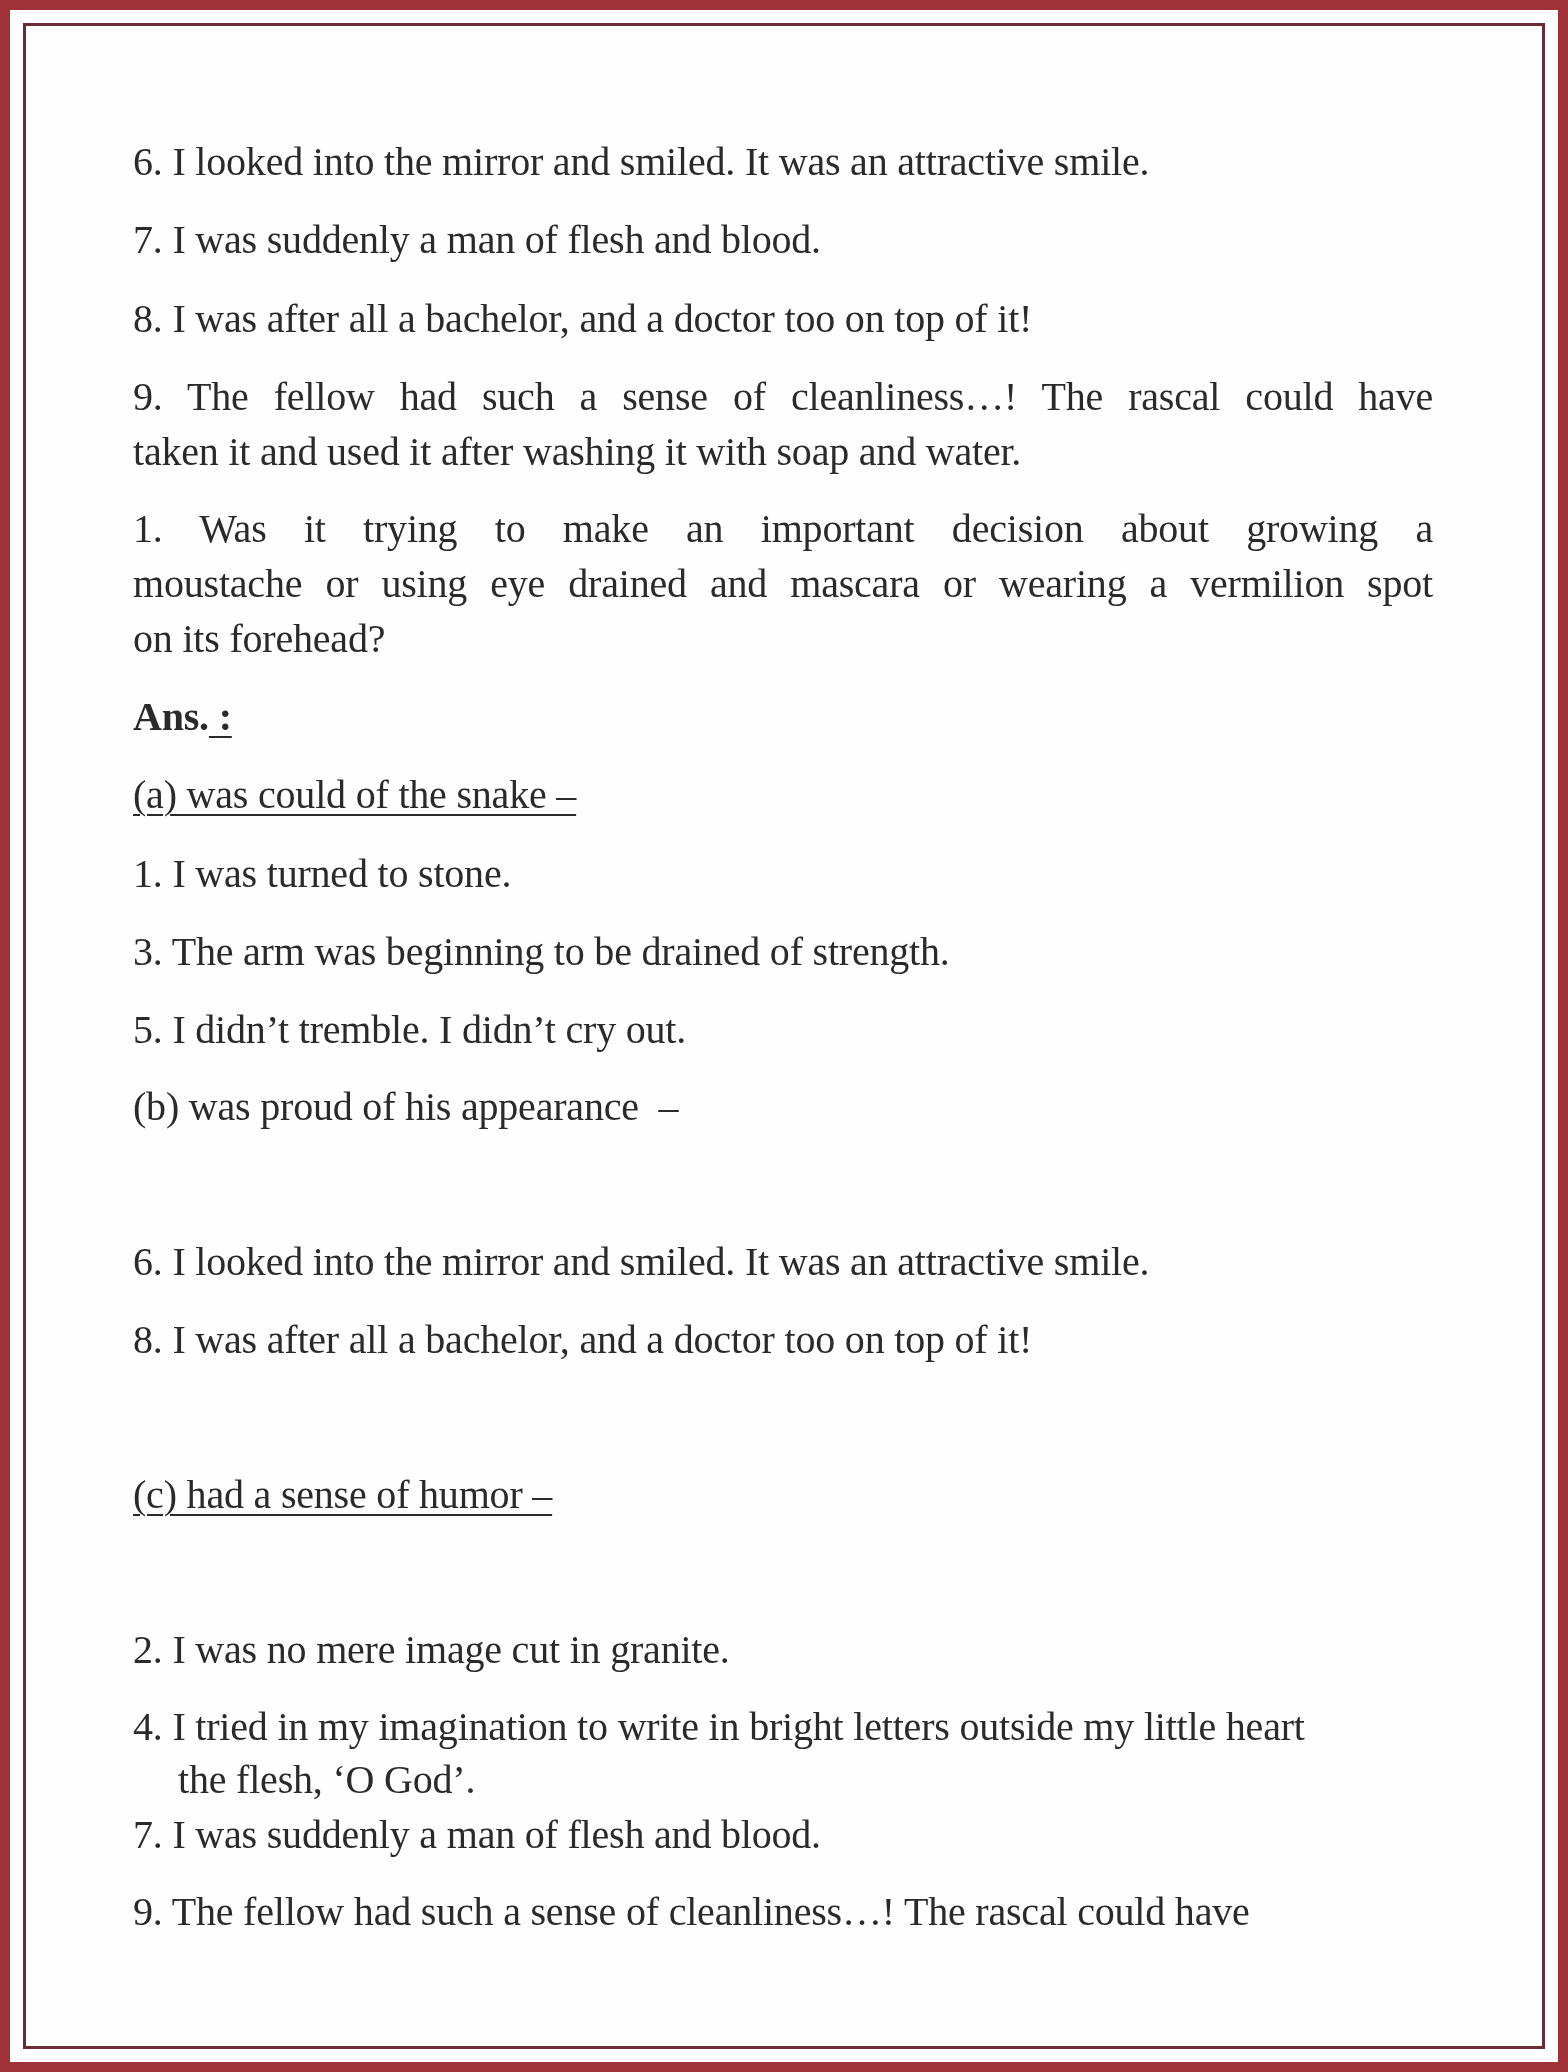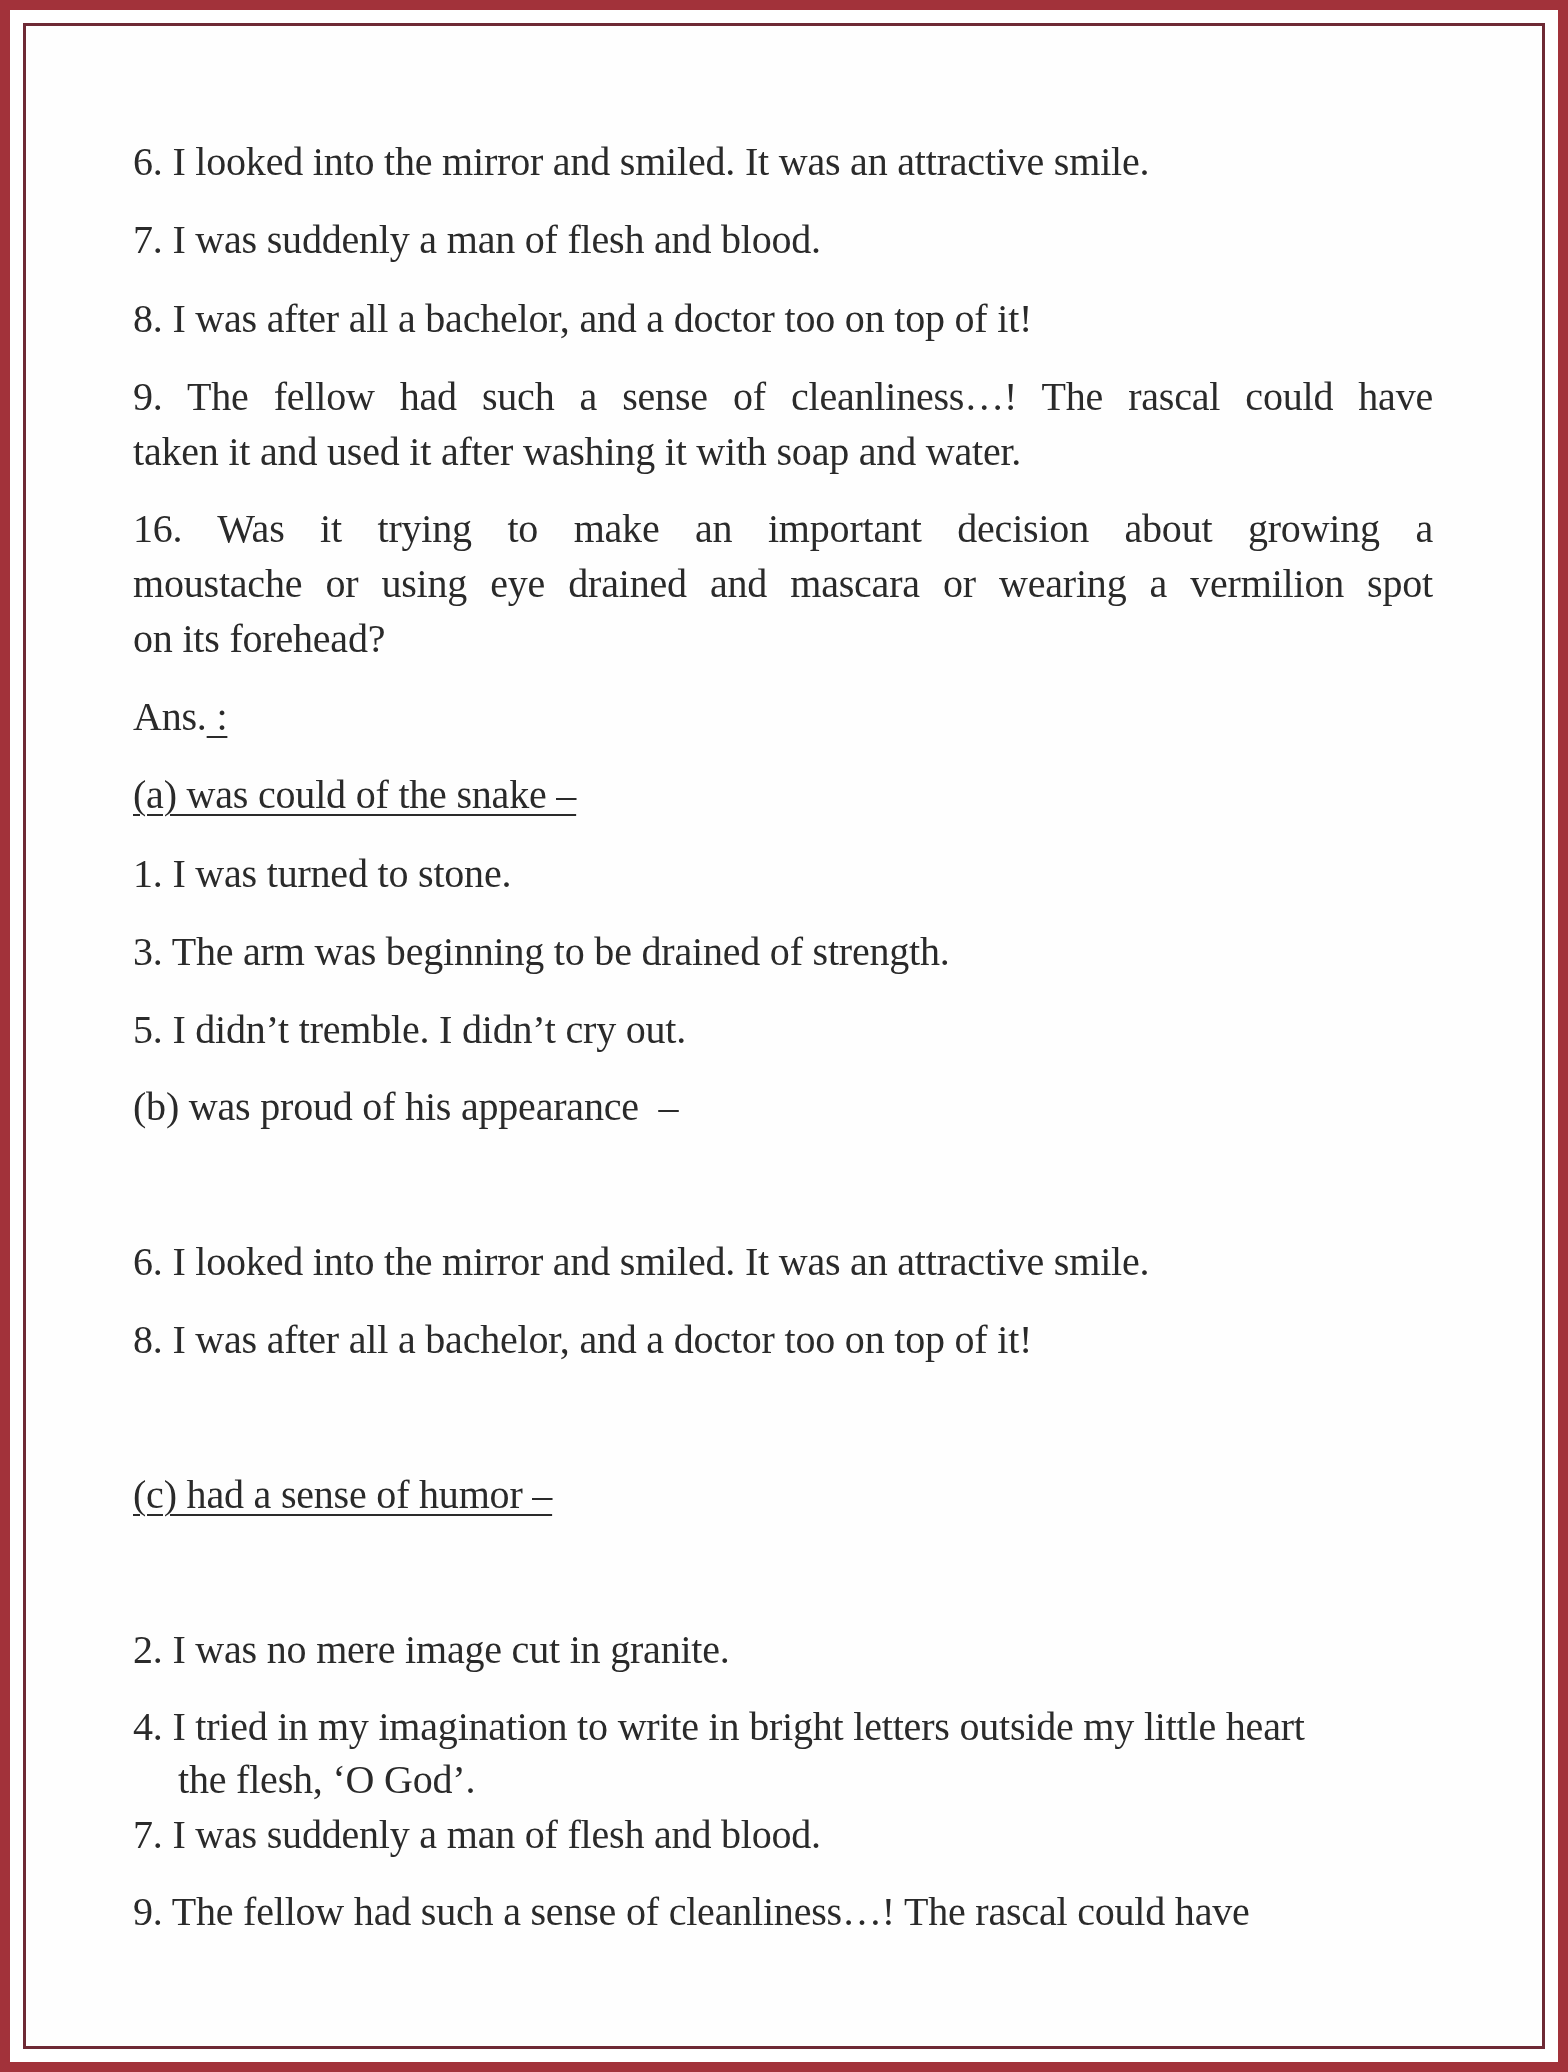--- a/index.html
+++ b/index.html
@@ -18,39 +18,39 @@
     border: 3px solid #6e2a35;
     background: #fefefe;
   }
   .line {
     position: absolute; left: 133px;
     font-size: 40px; line-height: 1; white-space: nowrap;
     letter-spacing: -0.2px;
   }
   .justify { width: 1300px; text-align: justify; text-align-last: justify; white-space: normal; }
   .u { text-decoration: underline; text-decoration-thickness: 2px; text-underline-offset: 6px; }
-  .b { font-weight: normal; }
+  .b { font-weight: bold; }
   .indent { left: 178px; }
 </style>
 </head>
 <body>
 
 <div class="frame-outer">
   <div class="frame-inner"></div>
 </div>
 
 <div>
   <div class="line" style="top:142px">6. I looked into the mirror and smiled. It was an attractive smile.</div>
   <div class="line" style="top:220px">7. I was suddenly a man of flesh and blood.</div>
   <div class="line" style="top:299px">8. I was after all a bachelor, and a doctor too on top of it!</div>
 
   <div class="line justify" style="top:377px">9. The fellow had such a sense of cleanliness…! The rascal could have</div>
   <div class="line" style="top:432px">taken it and used it after washing it with soap and water.</div>
 
-  <div class="line justify" style="top:509px">16. Was it trying to make an important decision about growing a</div>
+  <div class="line justify" style="top:509px">1. Was it trying to make an important decision about growing a</div>
   <div class="line justify" style="top:564px">moustache or using eye drained and mascara or wearing a vermilion spot</div>
   <div class="line" style="top:619px">on its forehead?</div>
 
   <div class="line" style="top:697px">
     <span class="b">Ans.</span><span class="u b"> :</span>
   </div>
 
   <div class="line u" style="top:775px">(a) was could of the snake –</div>
   <div class="line" style="top:854px">1. I was turned to stone.</div>
   <div class="line" style="top:932px">3. The arm was beginning to be drained of strength.</div>

